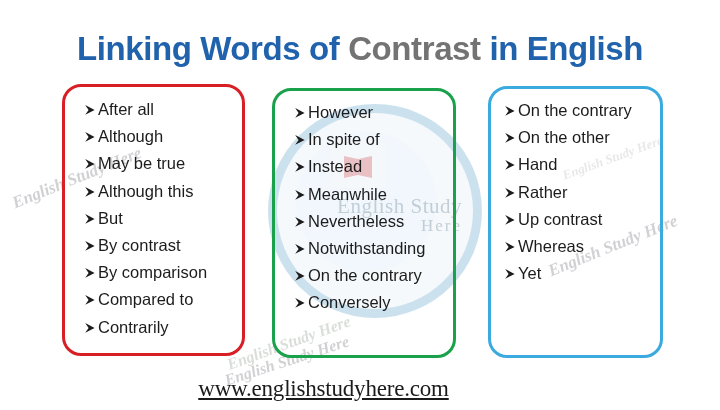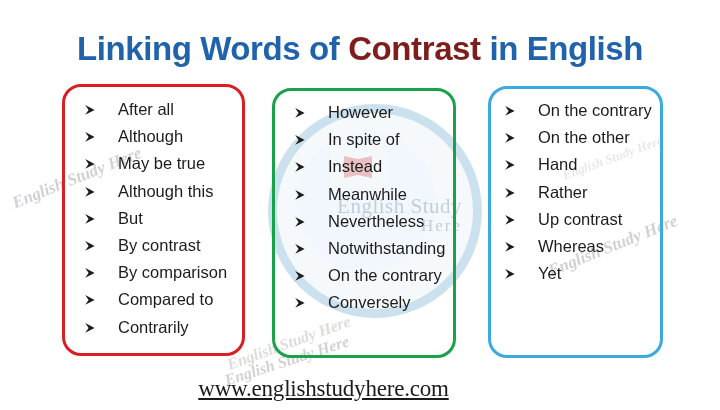--- a/index.html
+++ b/index.html
@@ -141,21 +141,21 @@
     display: block;
   }
   .bullet {
     display: inline-block;
     width: 13px;
     margin-right: 1px;
     vertical-align: baseline;
     color: #1c1c1c;
   }
   .bullet svg { display: inline-block; vertical-align: -1px; }
-  .item-text { vertical-align: baseline; margin-left: 20px; }
+  .item-text { vertical-align: baseline; }
 
   
   .footer {
     position: absolute;
     left: 0;
     top: 376px;
     width: 647px;
     text-align: center;
     z-index: 5;
   }
@@ -182,21 +182,21 @@
       <small>Here</small>
     </div>
     <div class="wm-diag wm-a">English Study Here</div>
     <div class="wm-diag wm-d">English Study Here</div>
     <div class="wm-diag wm-b">English Study Here</div>
     <div class="wm-diag wm-c">English Study Here</div>
     <div class="wm-diag wm-e">English Study Here</div>
   </div>
 
   <div class="title" style="color: rgb(32, 98, 172);">
-    <span>Linking Words of </span><span class="accent" style="color: #7f1d1d;">Contrast</span><span> in English</span>
+    <span>Linking Words of </span><span class="accent" style="color: #737373;">Contrast</span><span> in English</span>
   </div>
 
   <div class="box box-red" style="border-color: rgb(216, 31, 38);"></div>
   <div class="box box-green" style="border-color: rgb(26, 161, 75);"></div>
   <div class="box box-blue" style="border-color: rgb(58, 170, 223);"></div>
 
   <ul class="list list-red" id="list-red" style="border-color: rgb(216, 31, 38);">
       <li><span class="bullet"><svg width="12" height="12" viewBox="0 0 12 12" aria-hidden="true">
             <path d="M1.2 1.1 L10.6 5.9 L1.2 10.7 L4.6 5.9 Z" fill="#1c1c1c"></path>
           </svg></span><span class="item-text">After all</span></li>

